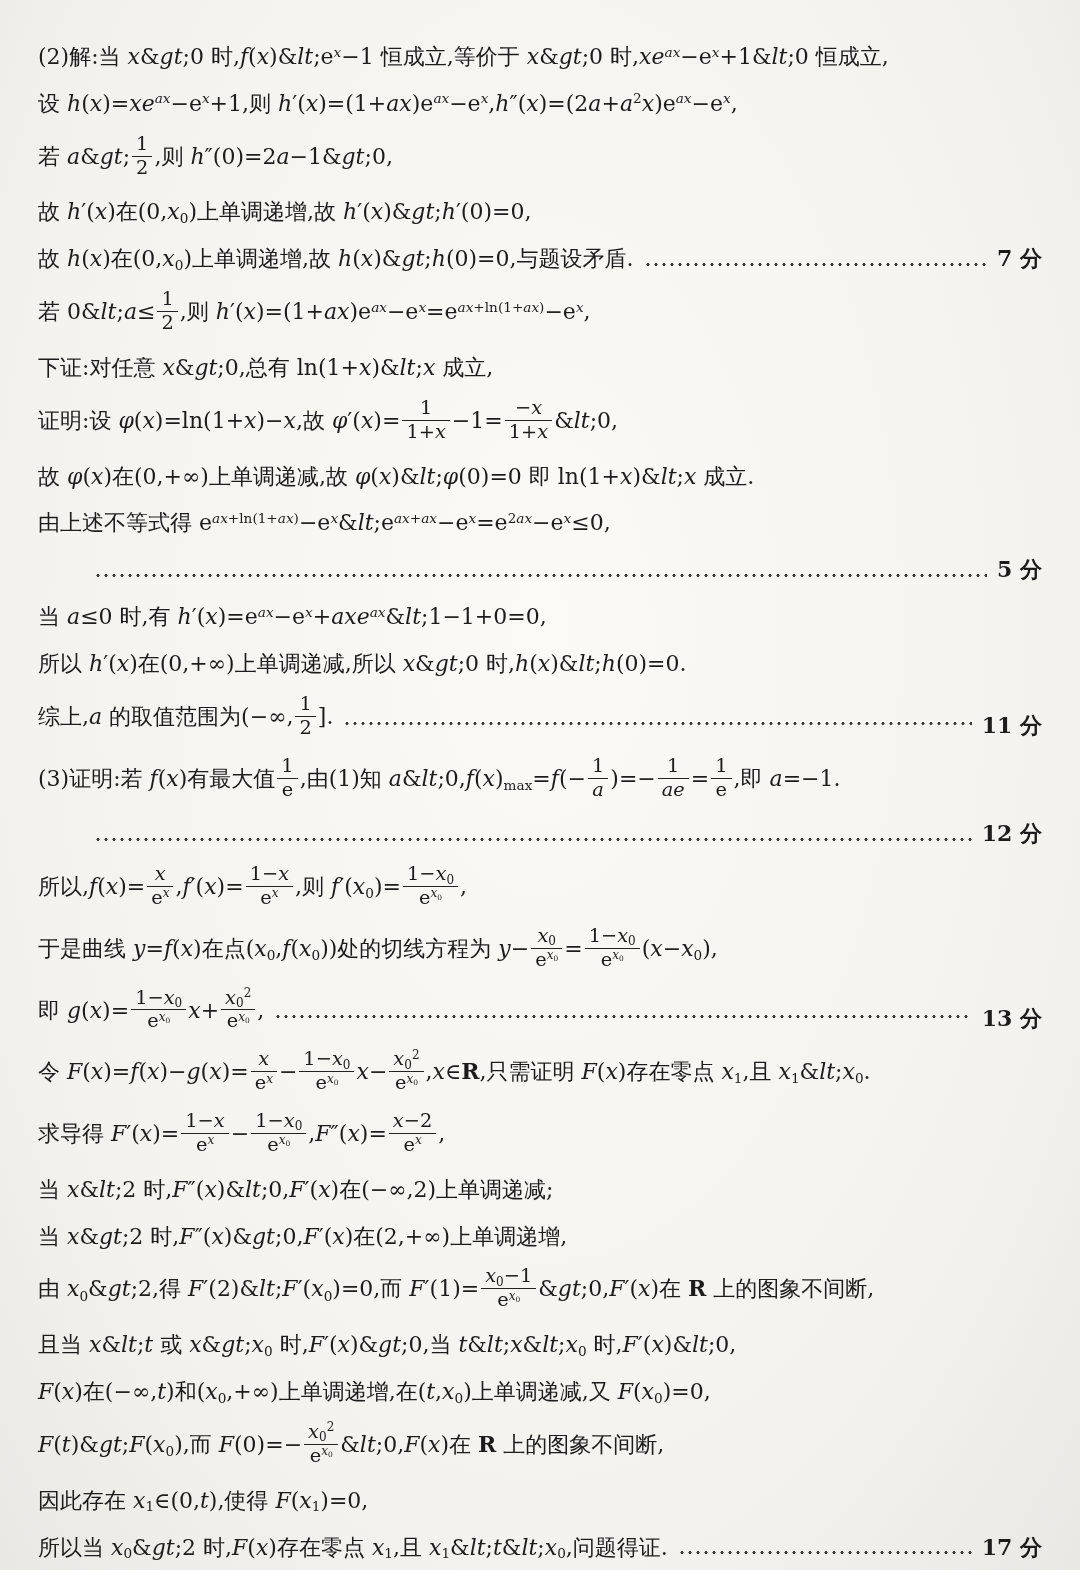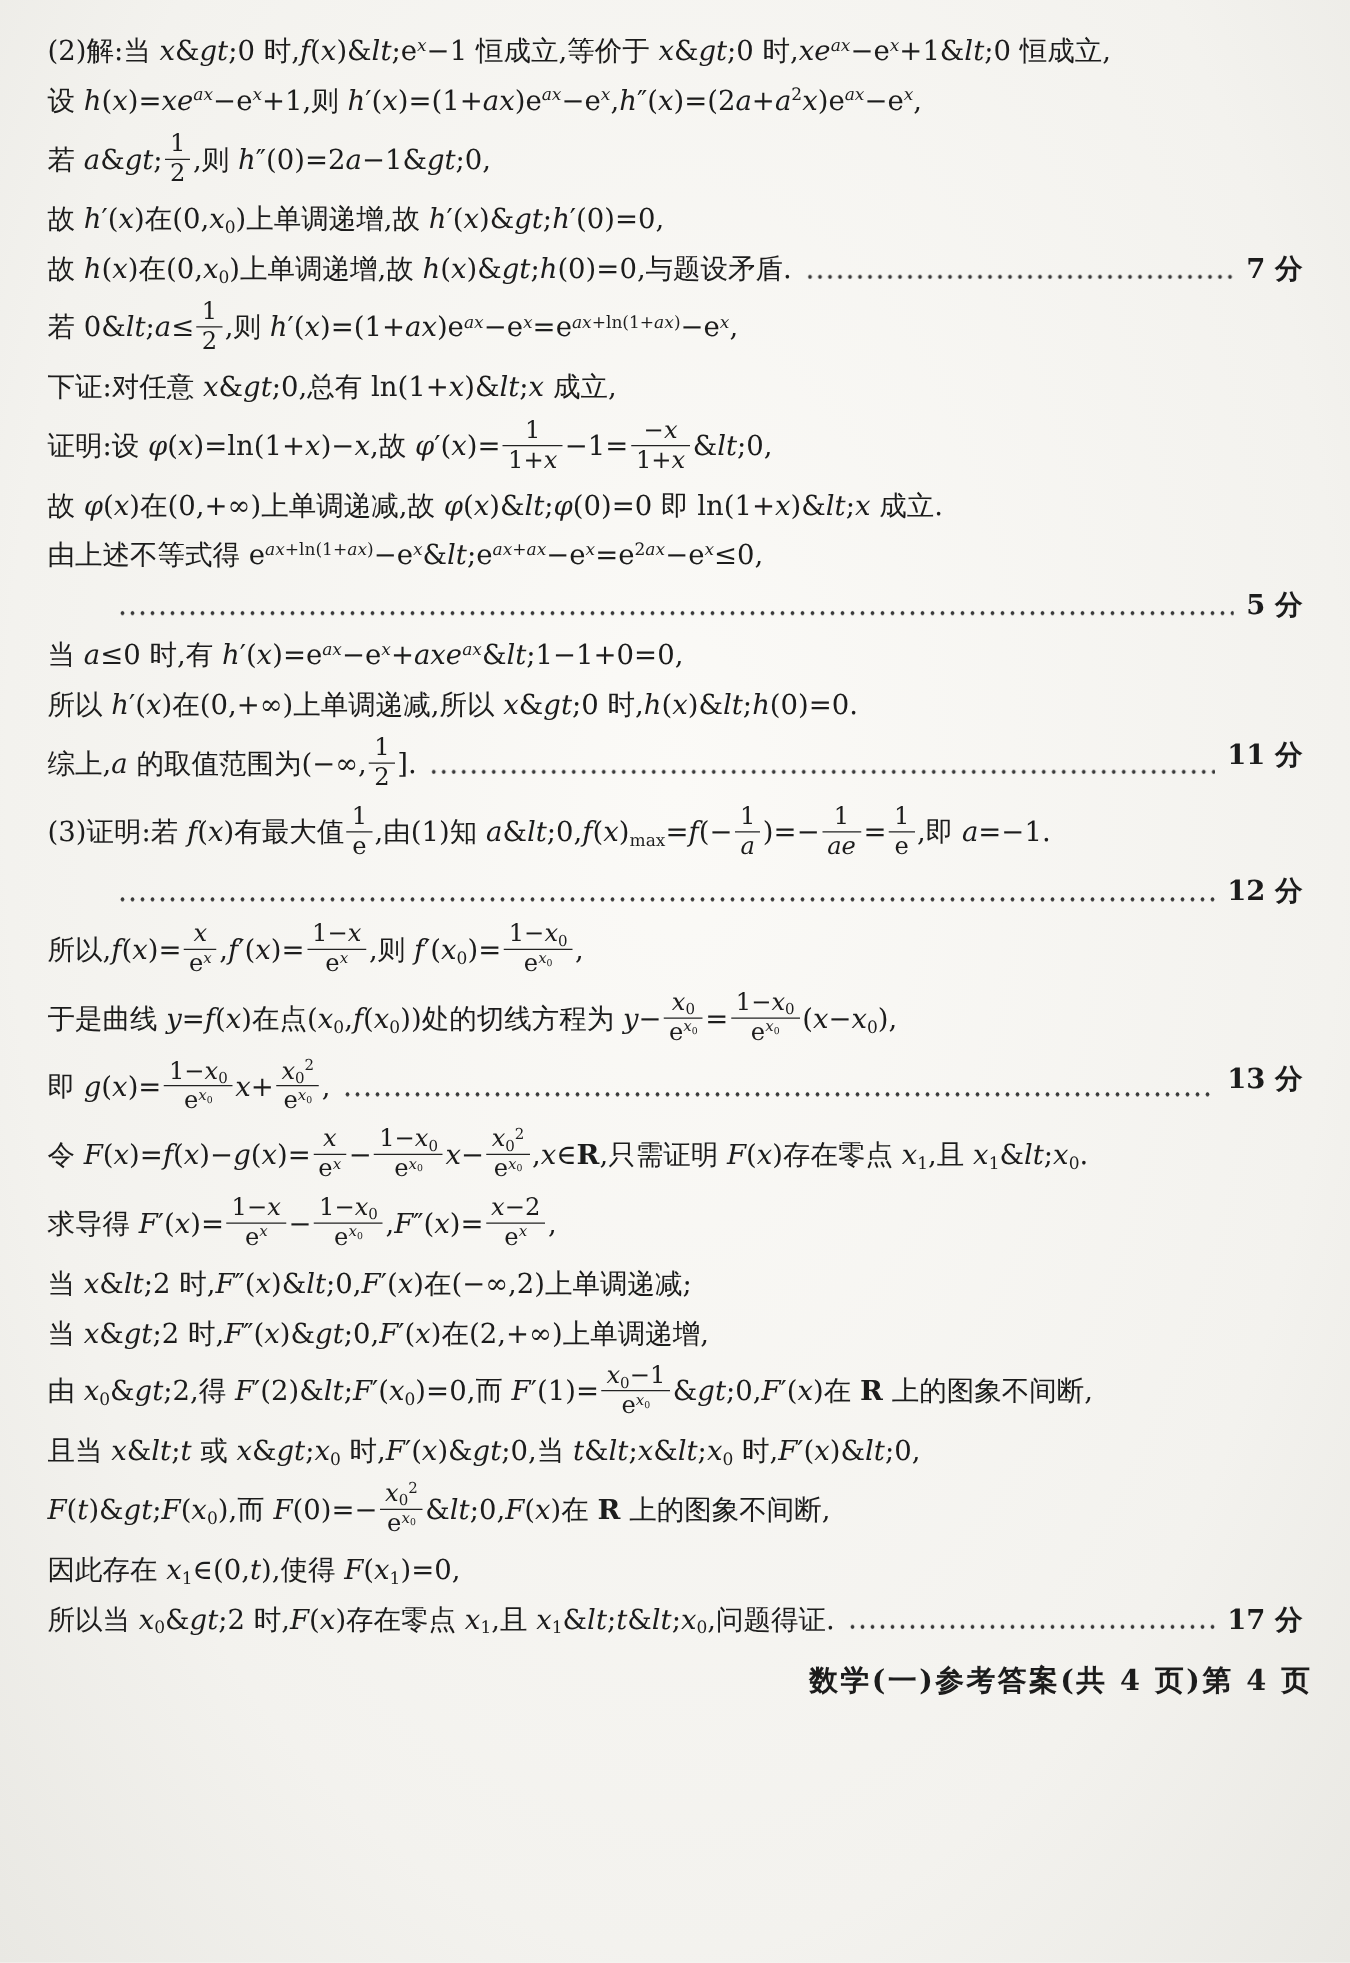--- a/index.html
+++ b/index.html
@@ -7,22 +7,22 @@
     width:1080px;height:1570px;box-sizing:border-box;
     background:#f5f4f0;
     background-image:radial-gradient(ellipse at 50% 40%, #fbfaf7 0%, #f3f2ee 70%, #e9e8e3 100%);
     font-family:"DejaVu Serif","Liberation Serif",serif;
     color:#1c1c1c;
     padding:26px 30px 0 38px;
     font-size:22px;
   }
   .sheet{width:100%;}
   .line{
-    display:flex;align-items:flex-start;
-    margin:0 0 8px 0;
+    display:flex;align-items:flex-end;
+    margin:15px 0 8px 0;
     white-space:nowrap;
     line-height:1.45;
   }
   .math{flex:0 1 auto;}
   .lead{
     flex:1 1 auto;min-width:24px;height:5px;align-self:center;
     margin:10px 10px 0 12px;
     background-image:radial-gradient(circle at 2px 2.5px,#3a3a3a 1.35px,transparent 1.8px);
     background-size:8px 5px;background-repeat:repeat-x;background-position:0 center;
   }
@@ -196,20 +196,23 @@
       <div class="line">
         <span class="math">由 <i class="v">x</i><span class="sub">0</span>&amp;<i class="v">gt</i>;2,得 <i class="v">F</i>′(2)&amp;<i class="v">lt</i>;<i class="v">F</i>′(<i class="v">x</i><span class="sub">0</span>)=0,而 <i class="v">F</i>′(1)=<span class="frac">
             <span class="num"><i class="v">x</i><span class="sub">0</span>−1</span>
             <span class="den">e<span class="sup"><i class="v">x</i><span class="sub">0</span></span></span>
           </span>&amp;<i class="v">gt</i>;0,<i class="v">F</i>′(<i class="v">x</i>)在 <b class="rm">R</b> 上的图象不间断,</span>
       </div>
       <div class="line">
         <span class="math">且当 <i class="v">x</i>&amp;<i class="v">lt</i>;<i class="v">t</i> 或 <i class="v">x</i>&amp;<i class="v">gt</i>;<i class="v">x</i><span class="sub">0</span> 时,<i class="v">F</i>′(<i class="v">x</i>)&amp;<i class="v">gt</i>;0,当 <i class="v">t</i>&amp;<i class="v">lt</i>;<i class="v">x</i>&amp;<i class="v">lt</i>;<i class="v">x</i><span class="sub">0</span> 时,<i class="v">F</i>′(<i class="v">x</i>)&amp;<i class="v">lt</i>;0,</span>
       </div>
       <div class="line">
+        <span class="math"><i class="v">F</i>(<i class="v">x</i>)在(−∞,<i class="v">t</i>)和(<i class="v">x</i><span class="sub">0</span>,+∞)上单调递增,在(<i class="v">t</i>,<i class="v">x</i><span class="sub">0</span>)上单调递减,又 <i class="v">F</i>(<i class="v">x</i><span class="sub">0</span>)=0,</span>
+      </div>
+      <div class="line">
         <span class="math"><i class="v">F</i>(<i class="v">t</i>)&amp;<i class="v">gt</i>;<i class="v">F</i>(<i class="v">x</i><span class="sub">0</span>),而 <i class="v">F</i>(0)=−<span class="frac">
             <span class="num"><i class="v">x</i><span class="sub">0</span><span class="sup">2</span></span>
             <span class="den">e<span class="sup"><i class="v">x</i><span class="sub">0</span></span></span>
           </span>&amp;<i class="v">lt</i>;0,<i class="v">F</i>(<i class="v">x</i>)在 <b class="rm">R</b> 上的图象不间断,</span>
       </div>
       <div class="line">
         <span class="math">因此存在 <i class="v">x</i><span class="sub">1</span>∈(0,<i class="v">t</i>),使得 <i class="v">F</i>(<i class="v">x</i><span class="sub">1</span>)=0,</span>
       </div>
       <div class="line">
         <span class="math">所以当 <i class="v">x</i><span class="sub">0</span>&amp;<i class="v">gt</i>;2 时,<i class="v">F</i>(<i class="v">x</i>)存在零点 <i class="v">x</i><span class="sub">1</span>,且 <i class="v">x</i><span class="sub">1</span>&amp;<i class="v">lt</i>;<i class="v">t</i>&amp;<i class="v">lt</i>;<i class="v">x</i><span class="sub">0</span>,问题得证.</span>

